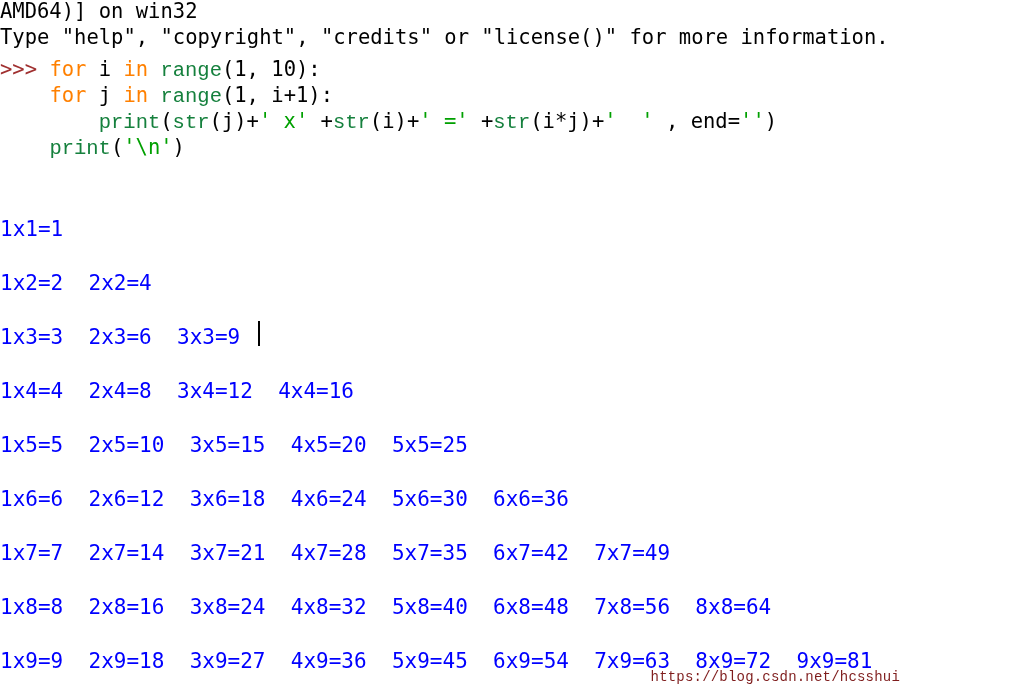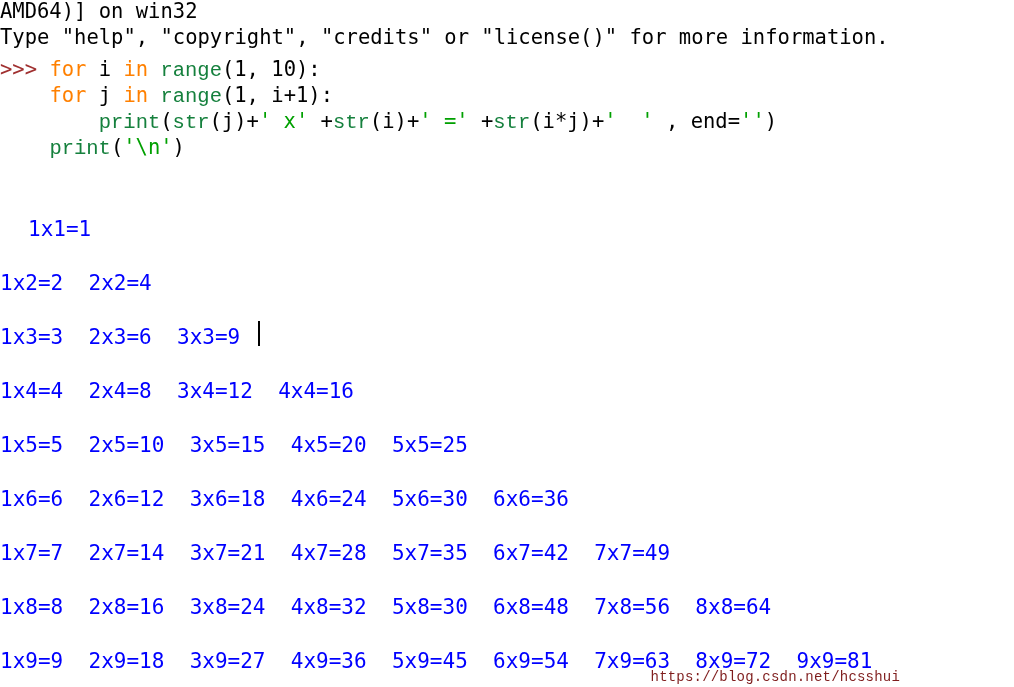--- a/index.html
+++ b/index.html
@@ -82,27 +82,27 @@
   <div class="line srcline" style="top:24px;">Type "help", "copyright", "credits" or "license()" for more information.</div>
 
   <div class="line srcline" style="top:56px;"><span class="tok-prompt">&gt;&gt;&gt; </span><span class="tok-kw">for</span><span class="tok-plain"> i </span><span class="tok-kw">in</span><span class="tok-builtin"> range</span><span class="tok-plain">(1, 10):</span></div>
 
   <div class="line srcline" style="top:82px;"><span class="tok-plain">    </span><span class="tok-kw">for</span><span class="tok-plain"> j </span><span class="tok-kw">in</span><span class="tok-builtin"> range</span><span class="tok-plain">(1, i+1):</span></div>
 
   <div class="line srcline" style="top:108px;"><span class="tok-plain">        </span><span class="tok-builtin">print</span><span class="tok-plain">(</span><span class="tok-builtin">str</span><span class="tok-plain">(j)+</span><span class="tok-string">' x'</span><span class="tok-plain"> +</span><span class="tok-builtin">str</span><span class="tok-plain">(i)+</span><span class="tok-string">' ='</span><span class="tok-plain"> +</span><span class="tok-builtin">str</span><span class="tok-plain">(i*j)+</span><span class="tok-string">'  '</span><span class="tok-plain"> , end=</span><span class="tok-string">''</span><span class="tok-plain">)</span></div>
 
   <div class="line srcline" style="top:134px;"><span class="tok-plain">    </span><span class="tok-builtin">print</span><span class="tok-plain">(</span><span class="tok-string">'</span><span class="tok-string">\n</span><span class="tok-string">'</span><span class="tok-plain">)</span></div>
 
-  <div class="line outline" style="top:216px;padding-left:28px;">1x1=1</div>
+  <div class="line outline" style="top:216px;">1x1=1</div>
   <div class="line outline" style="top:270px;">1x2=2  2x2=4</div>
   <div class="line outline" style="top:324px;">1x3=3  2x3=6  3x3=9</div>
   <div class="line outline" style="top:378px;text-align:right;">1x4=4  2x4=8  3x4=12  4x4=16</div>
   <div class="line outline" style="top:432px;">1x5=5  2x5=10  3x5=15  4x5=20  5x5=25</div>
   <div class="line outline" style="top:486px;">1x6=6  2x6=12  3x6=18  4x6=24  5x6=30  6x6=36</div>
   <div class="line outline" style="top:540px;">1x7=7  2x7=14  3x7=21  4x7=28  5x7=35  6x7=42  7x7=49</div>
-  <div class="line outline" style="top:594px;">1x8=8  2x8=16  3x8=24  4x8=32  5x8=30  6x8=48  7x8=56  8x8=64</div>
+  <div class="line outline" style="top:594px;">1x8=8  2x8=16  3x8=24  4x8=32  5x8=40  6x8=48  7x8=56  8x8=64</div>
   <div class="line outline" style="top:648px;">1x9=9  2x9=18  3x9=27  4x9=36  5x9=45  6x9=54  7x9=63  8x9=72  9x9=81</div>
 
   <div id="caret" style="left:258px; top:321px;"></div>
 
   <div id="watermark">https://blog.csdn.net/hcsshui</div>
 
 </div>
 
 </body></html>

